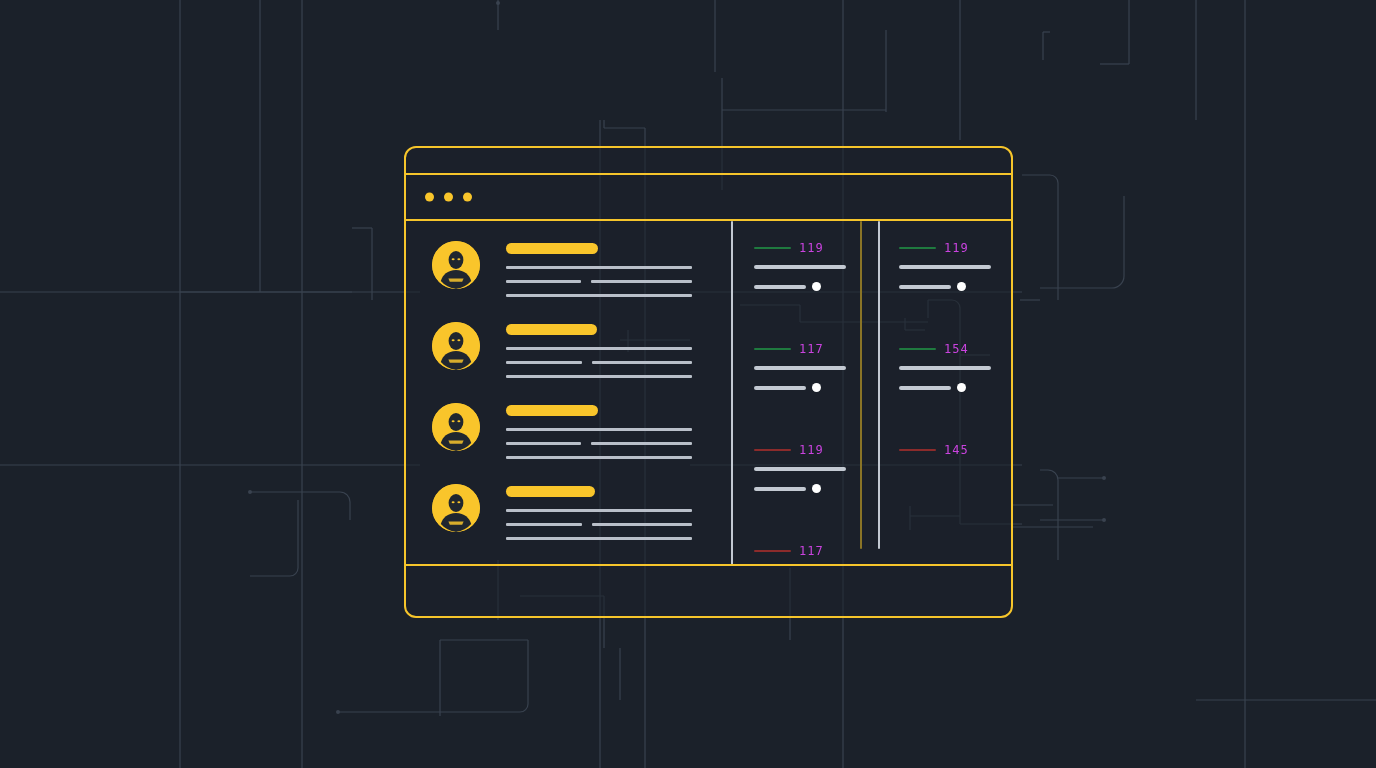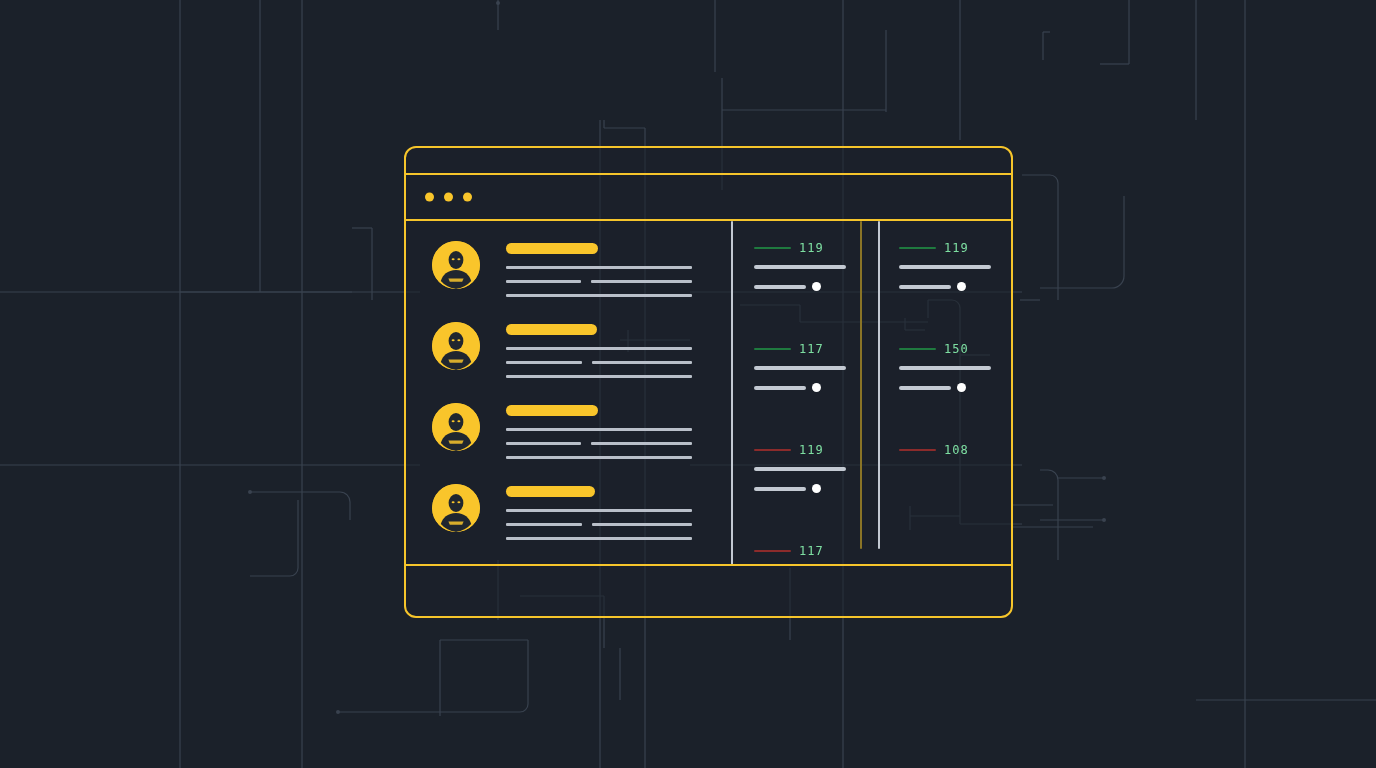--- a/index.html
+++ b/index.html
@@ -68,21 +68,21 @@
   .metric-col{position:absolute;top:0;width:118px;}
   .metric-col.col-a{left:18px;}
   .metric-col.col-b{left:163px;}
   .metric-card{position:relative;height:79px;margin-top:22px;}
   .metric-head{display:flex;align-items:center;gap:8px;height:10px;}
   .spark{width:37px;height:2px;border-radius:1px;}
   .spark.up{background:#1f7a3f;}
   .spark.down{background:#8c2b2b;}
   .metric-value{
     font-family:"DejaVu Sans Mono", monospace;
-    font-size:12px;letter-spacing:1px;color:#86efac;
+    font-size:12px;letter-spacing:1px;color:#d946ef;
     line-height:10px;opacity:.92;
   }
   .metric-bar{height:4px;background:#c3c9d2;border-radius:2px;margin-top:12px;width:100%;}
   .metric-sub{margin-top:13px;display:flex;align-items:center;}
   .metric-sub .track{height:4px;background:#c3c9d2;border-radius:2px;width:52px;}
   .metric-sub .knob{width:9px;height:9px;border-radius:50%;background:#fff;margin-left:6px;}
 
   
   .rail{position:absolute;width:2px;border-radius:1px;}
   .rail.gray{background:#c3c9d2;}
@@ -336,32 +336,32 @@
               </div>
               <div class="metric-bar" style="width: 92px;"></div>
               <div class="metric-sub">
                 <span class="track" style="width: 52px;"></span>
                 <span class="knob"></span>
               </div>
             </div>
             <div class="metric-card">
               <div class="metric-head">
                 <span class="spark up"></span>
-                <span class="metric-value">150</span>
+                <span class="metric-value">154</span>
               </div>
               <div class="metric-bar" style="width: 92px;"></div>
               <div class="metric-sub">
                 <span class="track" style="width: 52px;"></span>
                 <span class="knob"></span>
               </div>
             </div>
             <div class="metric-card">
               <div class="metric-head">
                 <span class="spark down"></span>
-                <span class="metric-value">108</span>
+                <span class="metric-value">145</span>
               </div>
             </div>
           </div>
         </div>
 
     <span class="rail gray" style="left: 325px; top: 0px; height: 355px;"></span>
         <span class="rail olive" style="left: 454px; top: 0px; height: 328px;"></span>
         <span class="rail gray" style="left: 472px; top: 0px; height: 328px;"></span>
       </div>
 

